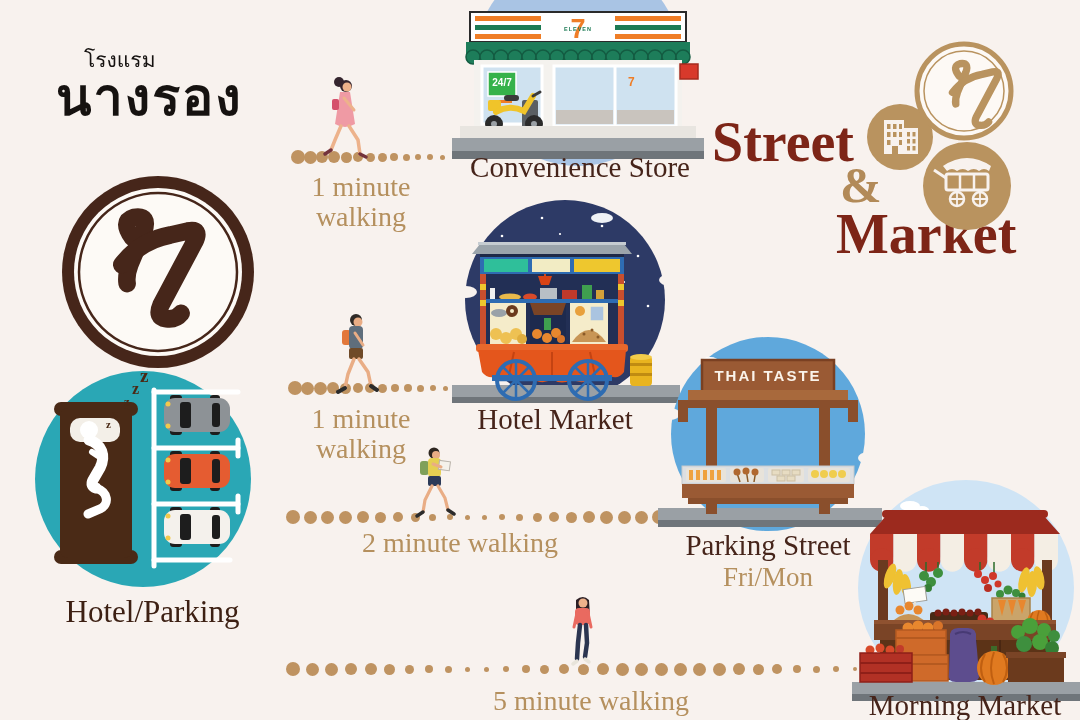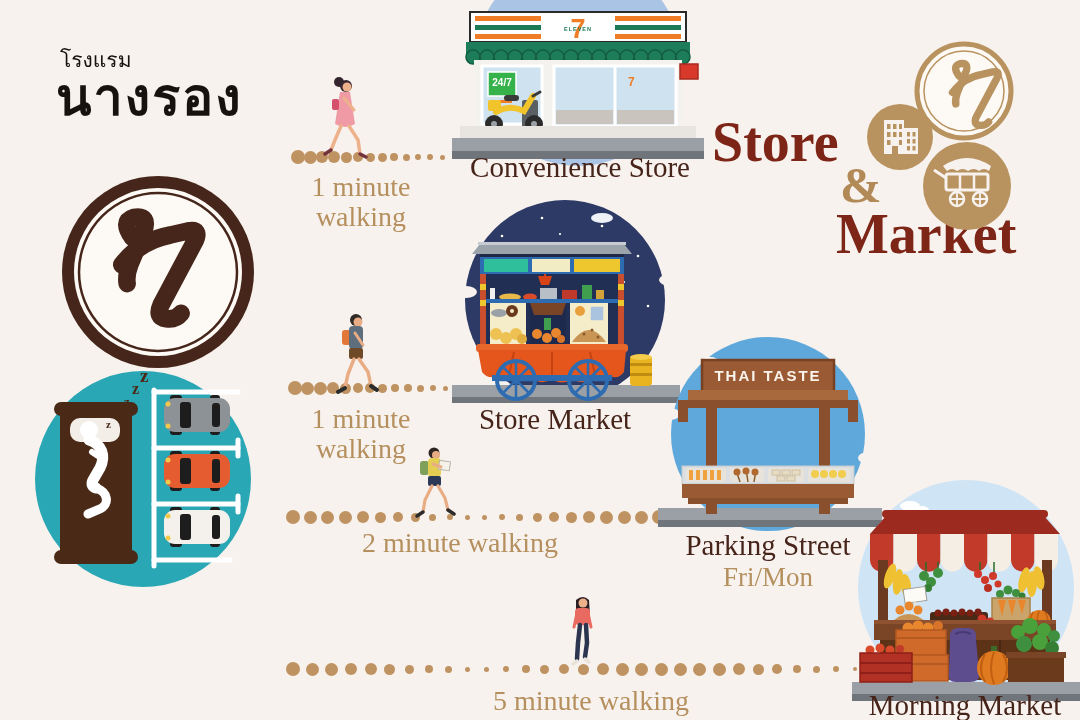--- a/index.html
+++ b/index.html
@@ -1,21 +1,21 @@
 <!DOCTYPE html>
 <html><head>
 <meta charset="utf-8">
 <style>
   html,body{margin:0;padding:0;}
   .stage{position:relative;width:1080px;height:720px;overflow:hidden;
          background:#f8f2ee;font-family:"Liberation Serif","DejaVu Serif",serif;}
   .abs{position:absolute;}
   
   .brand{left:56px;top:50px;width:200px;color:#161210;}
-  .brand .thai-small{font-size:21px;margin-left:4px;line-height:1;}
+  .brand .thai-small{font-size:21px;margin-left:28px;line-height:1;}
   .brand .thai-big{font-size:52px;font-weight:bold;line-height:1.05;letter-spacing:2px;}
   .brand .eng{font-size:25px;text-align:center;border-top:2px solid #2b2b2b;
               border-bottom:2px solid #2b2b2b;padding:1px 4px 3px;margin-top:2px;}
   
   .dest-label{color:#46241a;font-size:29px;text-align:center;line-height:1.05;}
   .walk-label{color:#b5905e;font-size:28px;text-align:center;line-height:1.08;}
   .sub-label{color:#b5905e;font-size:27px;text-align:center;}
   .origin-label{color:#3d2013;font-size:31px;text-align:center;}
   
   .title-word{color:#7d2517;font-size:56px;font-weight:bold;line-height:1;}
@@ -188,20 +188,21 @@
         <rect x="6" y="-3" width="12" height="40" rx="3" fill="#1d1d1d"></rect>
           <rect x="46" y="-3" width="10" height="40" rx="3" fill="#1d1d1d"></rect>
         <rect x="0" y="0" width="66" height="34" rx="11" fill="#f4f1ec"></rect>
         <rect x="16" y="4" width="11" height="26" rx="3" fill="#1d1d1d"></rect>
           <rect x="48" y="5" width="8" height="24" rx="3" fill="#1d1d1d"></rect>
         <circle cx="4" cy="6" r="2.5" fill="#f2c94c"></circle>
           <circle cx="4" cy="28" r="2.5" fill="#f2c94c"></circle>
       </g>
     </g>
   </svg>
+  <div class="abs origin-label" style="left:40px;top:594px;width:225px">Hotel/Parking</div>
 
   <svg class="abs" style="left:452px;top:0" width="252" height="200" viewBox="0 0 252 200">
     <circle cx="126" cy="62" r="104" fill="#a9c4e4"></circle>
     <ellipse cx="40" cy="22" rx="12" ry="7" fill="#f8f2ee"></ellipse>
     <ellipse cx="224" cy="64" rx="13" ry="8" fill="#f8f2ee"></ellipse>
     <g>
       <rect x="18" y="12" width="216" height="30" fill="#ffffff" stroke="#2a2a2a" stroke-width="2"></rect>
       <g>
         <rect x="23" y="16" width="66" height="5" fill="#ef7d26"></rect>
           <rect x="23" y="25" width="66" height="5" fill="#1c7a54"></rect>
@@ -361,21 +362,21 @@
       <circle cx="64" cy="184" r="3.5" fill="#2e6cb2"></circle>
         <circle cx="136" cy="184" r="3.5" fill="#2e6cb2"></circle>
       <g>
         <rect x="178" y="160" width="22" height="30" rx="4" fill="#e9b41f"></rect>
         <rect x="178" y="167" width="22" height="3" fill="#c08c12"></rect>
           <rect x="178" y="177" width="22" height="3" fill="#c08c12"></rect>
         <ellipse cx="189" cy="161" rx="11" ry="3" fill="#f2cc4a"></ellipse>
       </g>
     </g>
   </svg>
-  <div class="abs dest-label" style="left:420px;top:404px;width:270px">Store Market</div>
+  <div class="abs dest-label" style="left:420px;top:404px;width:270px">Hotel Market</div>
 
   <svg class="abs" style="left:328px;top:312px" width="54" height="88" viewBox="0 0 54 88">
     <circle cx="28" cy="8" r="6" fill="#2f2a26"></circle>
       <circle cx="30" cy="10" r="4.5" fill="#e9ad85"></circle>
     <rect x="14" y="18" width="9" height="15" rx="3" fill="#e2773a"></rect>
     <rect x="21" y="14" width="14" height="23" rx="4" fill="#5f6e7c"></rect>
     <line x1="27" y1="21" x2="35" y2="33" stroke="#e9ad85" stroke-width="3" stroke-linecap="round"></line>
     <rect x="21" y="36" width="14" height="11" rx="2" fill="#6f4a28"></rect>
     <path d="M26,47 L20,62 L17,76" fill="none" stroke="#e9ad85" stroke-width="3.5" stroke-linecap="round"></path>
     <path d="M31,47 L40,60 L43,74" fill="none" stroke="#e9ad85" stroke-width="3.5" stroke-linecap="round"></path>
@@ -598,21 +599,21 @@
     <rect x="18" y="13" width="15" height="17" rx="4" fill="#e96a60"></rect>
     <line x1="20" y1="18" x2="17" y2="32" stroke="#e96a60" stroke-width="3" stroke-linecap="round"></line>
     <line x1="31" y1="18" x2="34" y2="32" stroke="#e96a60" stroke-width="3" stroke-linecap="round"></line>
     <path d="M23,30 L21,48 L20,64" fill="none" stroke="#2b3550" stroke-width="4.5" stroke-linecap="round"></path>
     <path d="M29,30 L30,48 L28,62" fill="none" stroke="#2b3550" stroke-width="4.5" stroke-linecap="round"></path>
     <line x1="20" y1="66" x2="16" y2="69" stroke="#e8e4da" stroke-width="3.5" stroke-linecap="round"></line>
     <line x1="28" y1="64" x2="32" y2="67" stroke="#e8e4da" stroke-width="3.5" stroke-linecap="round"></line>
   </svg>
   <div class="abs walk-label" style="left:426px;top:686px;width:330px">5 minute walking</div>
 
-  <div class="abs title-word" style="left:712px;top:114px">Store</div>
+  <div class="abs title-word" style="left:712px;top:114px">Street</div>
   <div class="abs title-amp" style="left:840px;top:160px">&amp;</div>
   <div class="abs title-word" style="left:836px;top:206px">Market</div>
 
   <svg class="abs" style="left:864px;top:36px" width="212" height="198" viewBox="0 0 212 198">
     <circle cx="36" cy="101" r="33" fill="#b9935f"></circle>
     <g>
       <rect x="20" y="84" width="20" height="34" fill="#f8f2ee"></rect>
       <rect x="40" y="92" width="14" height="26" fill="#f8f2ee"></rect>
       <g fill="#b9935f">
         <rect x="23" y="88" width="3.5" height="5"></rect>

